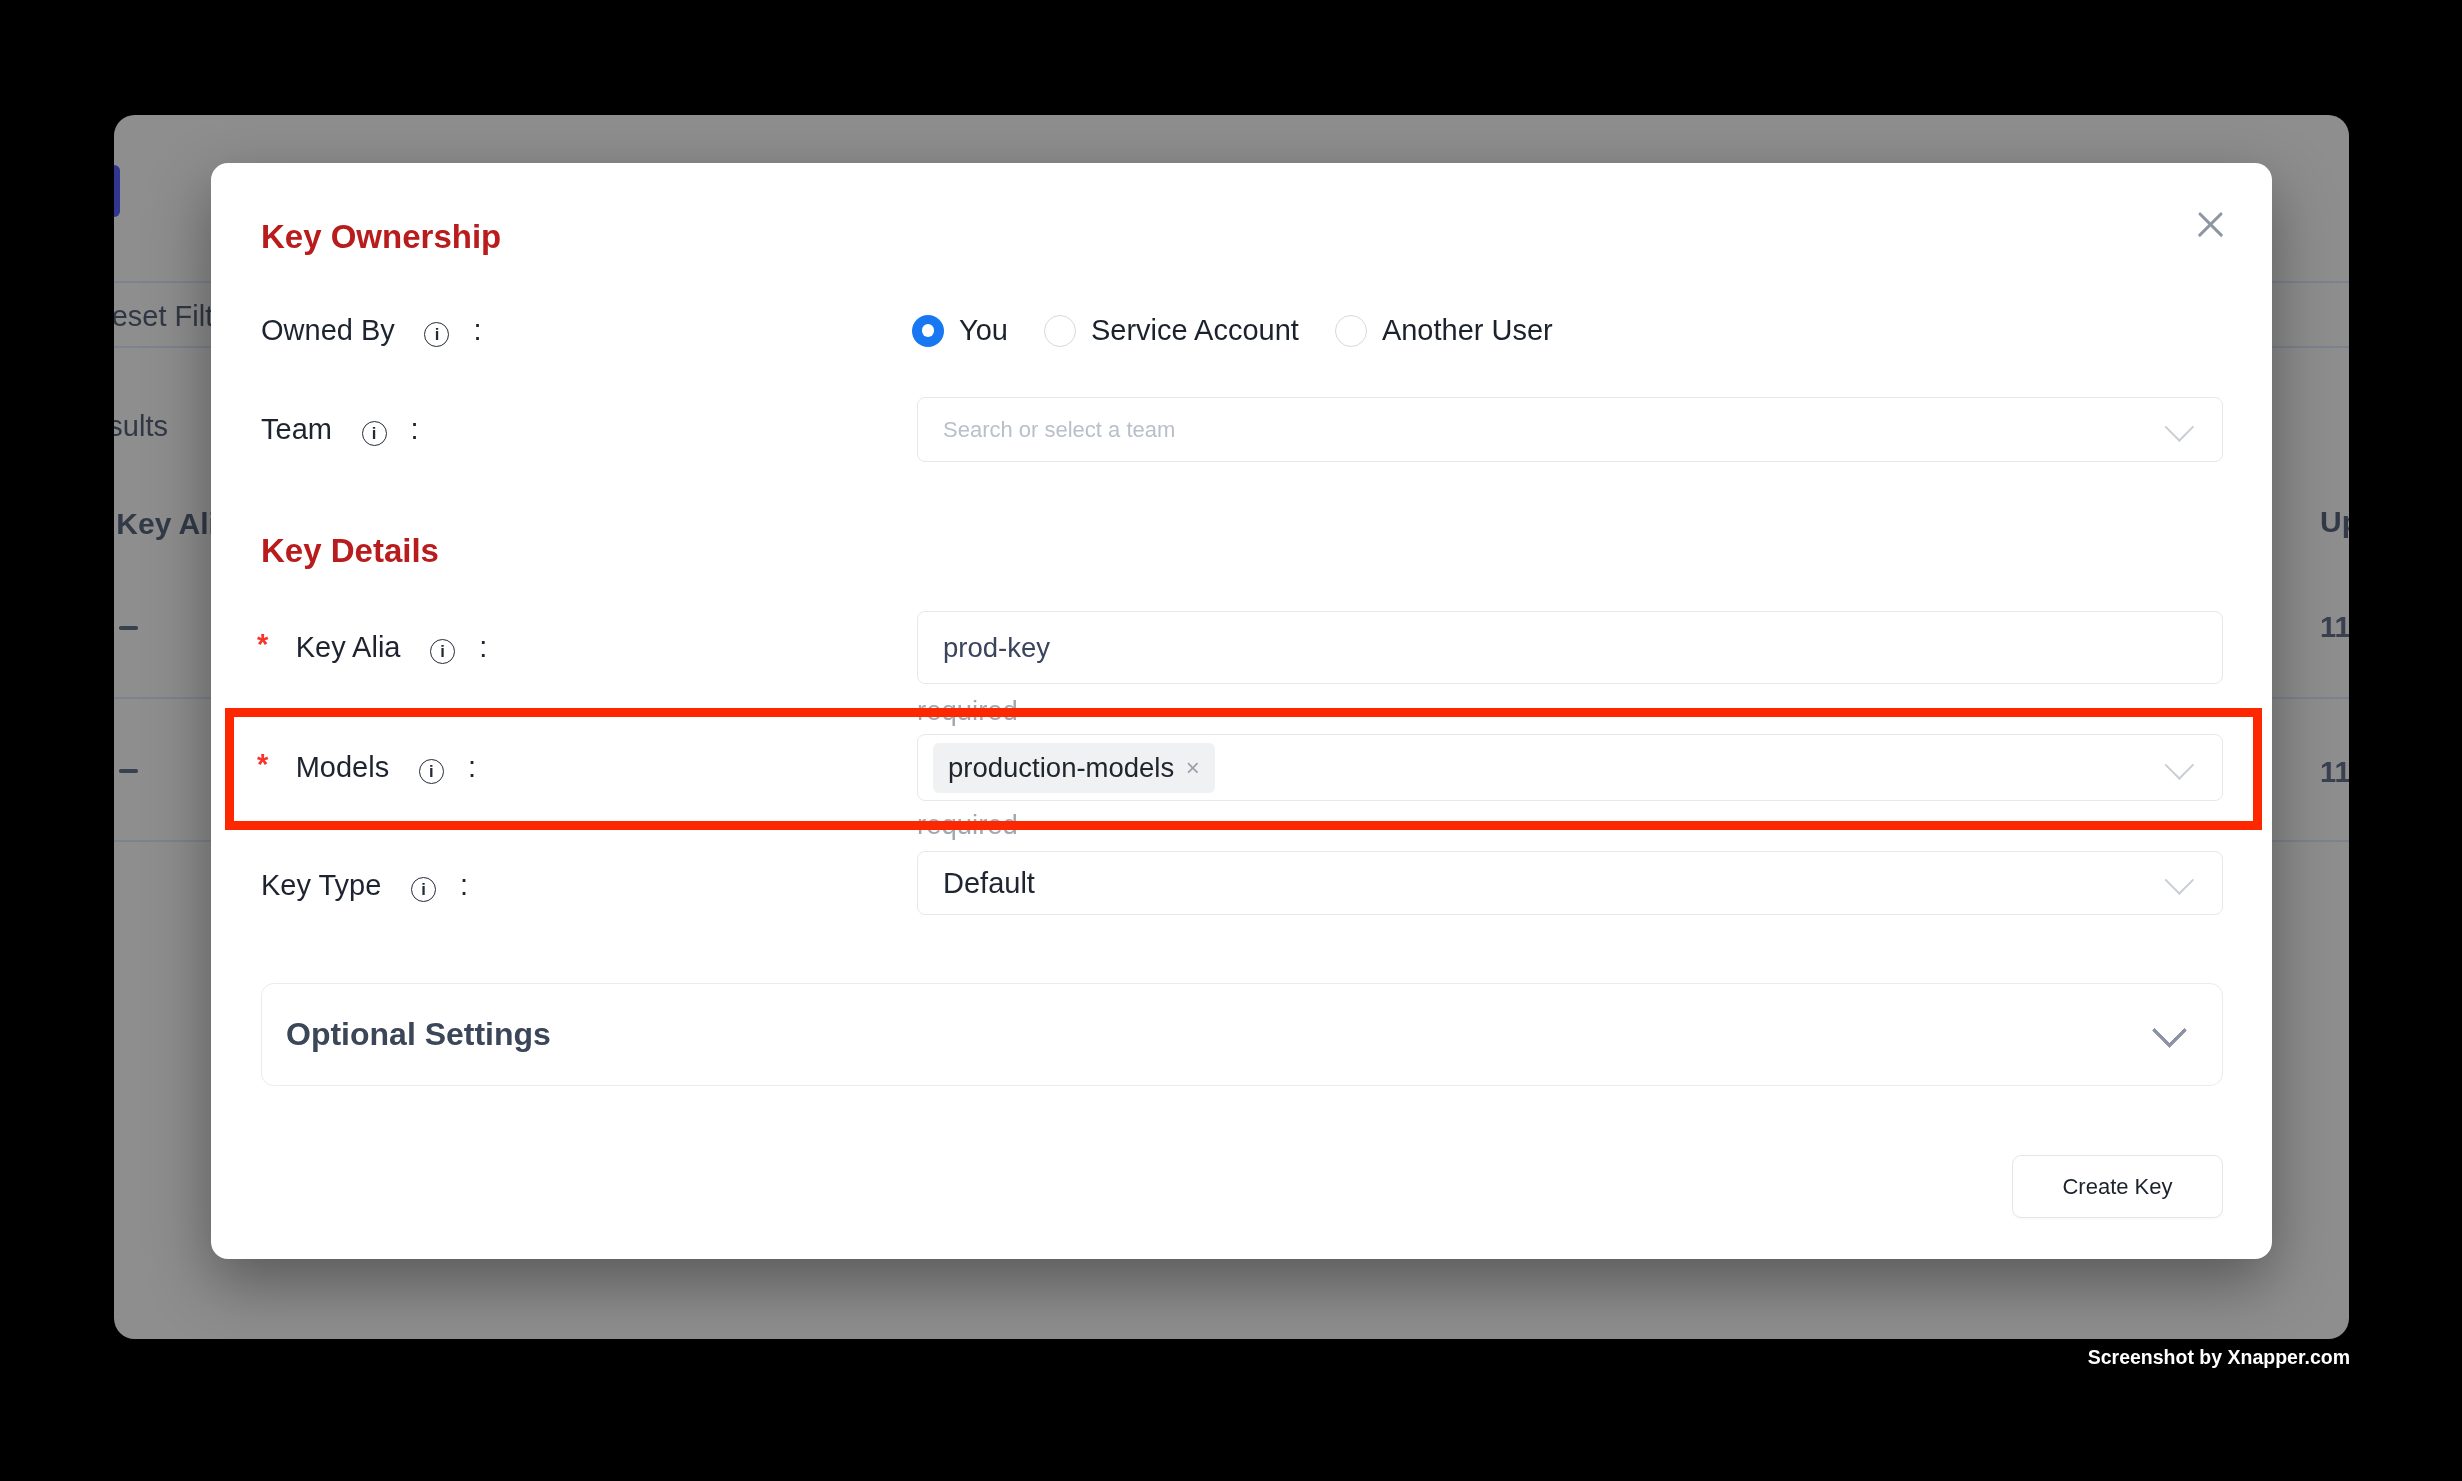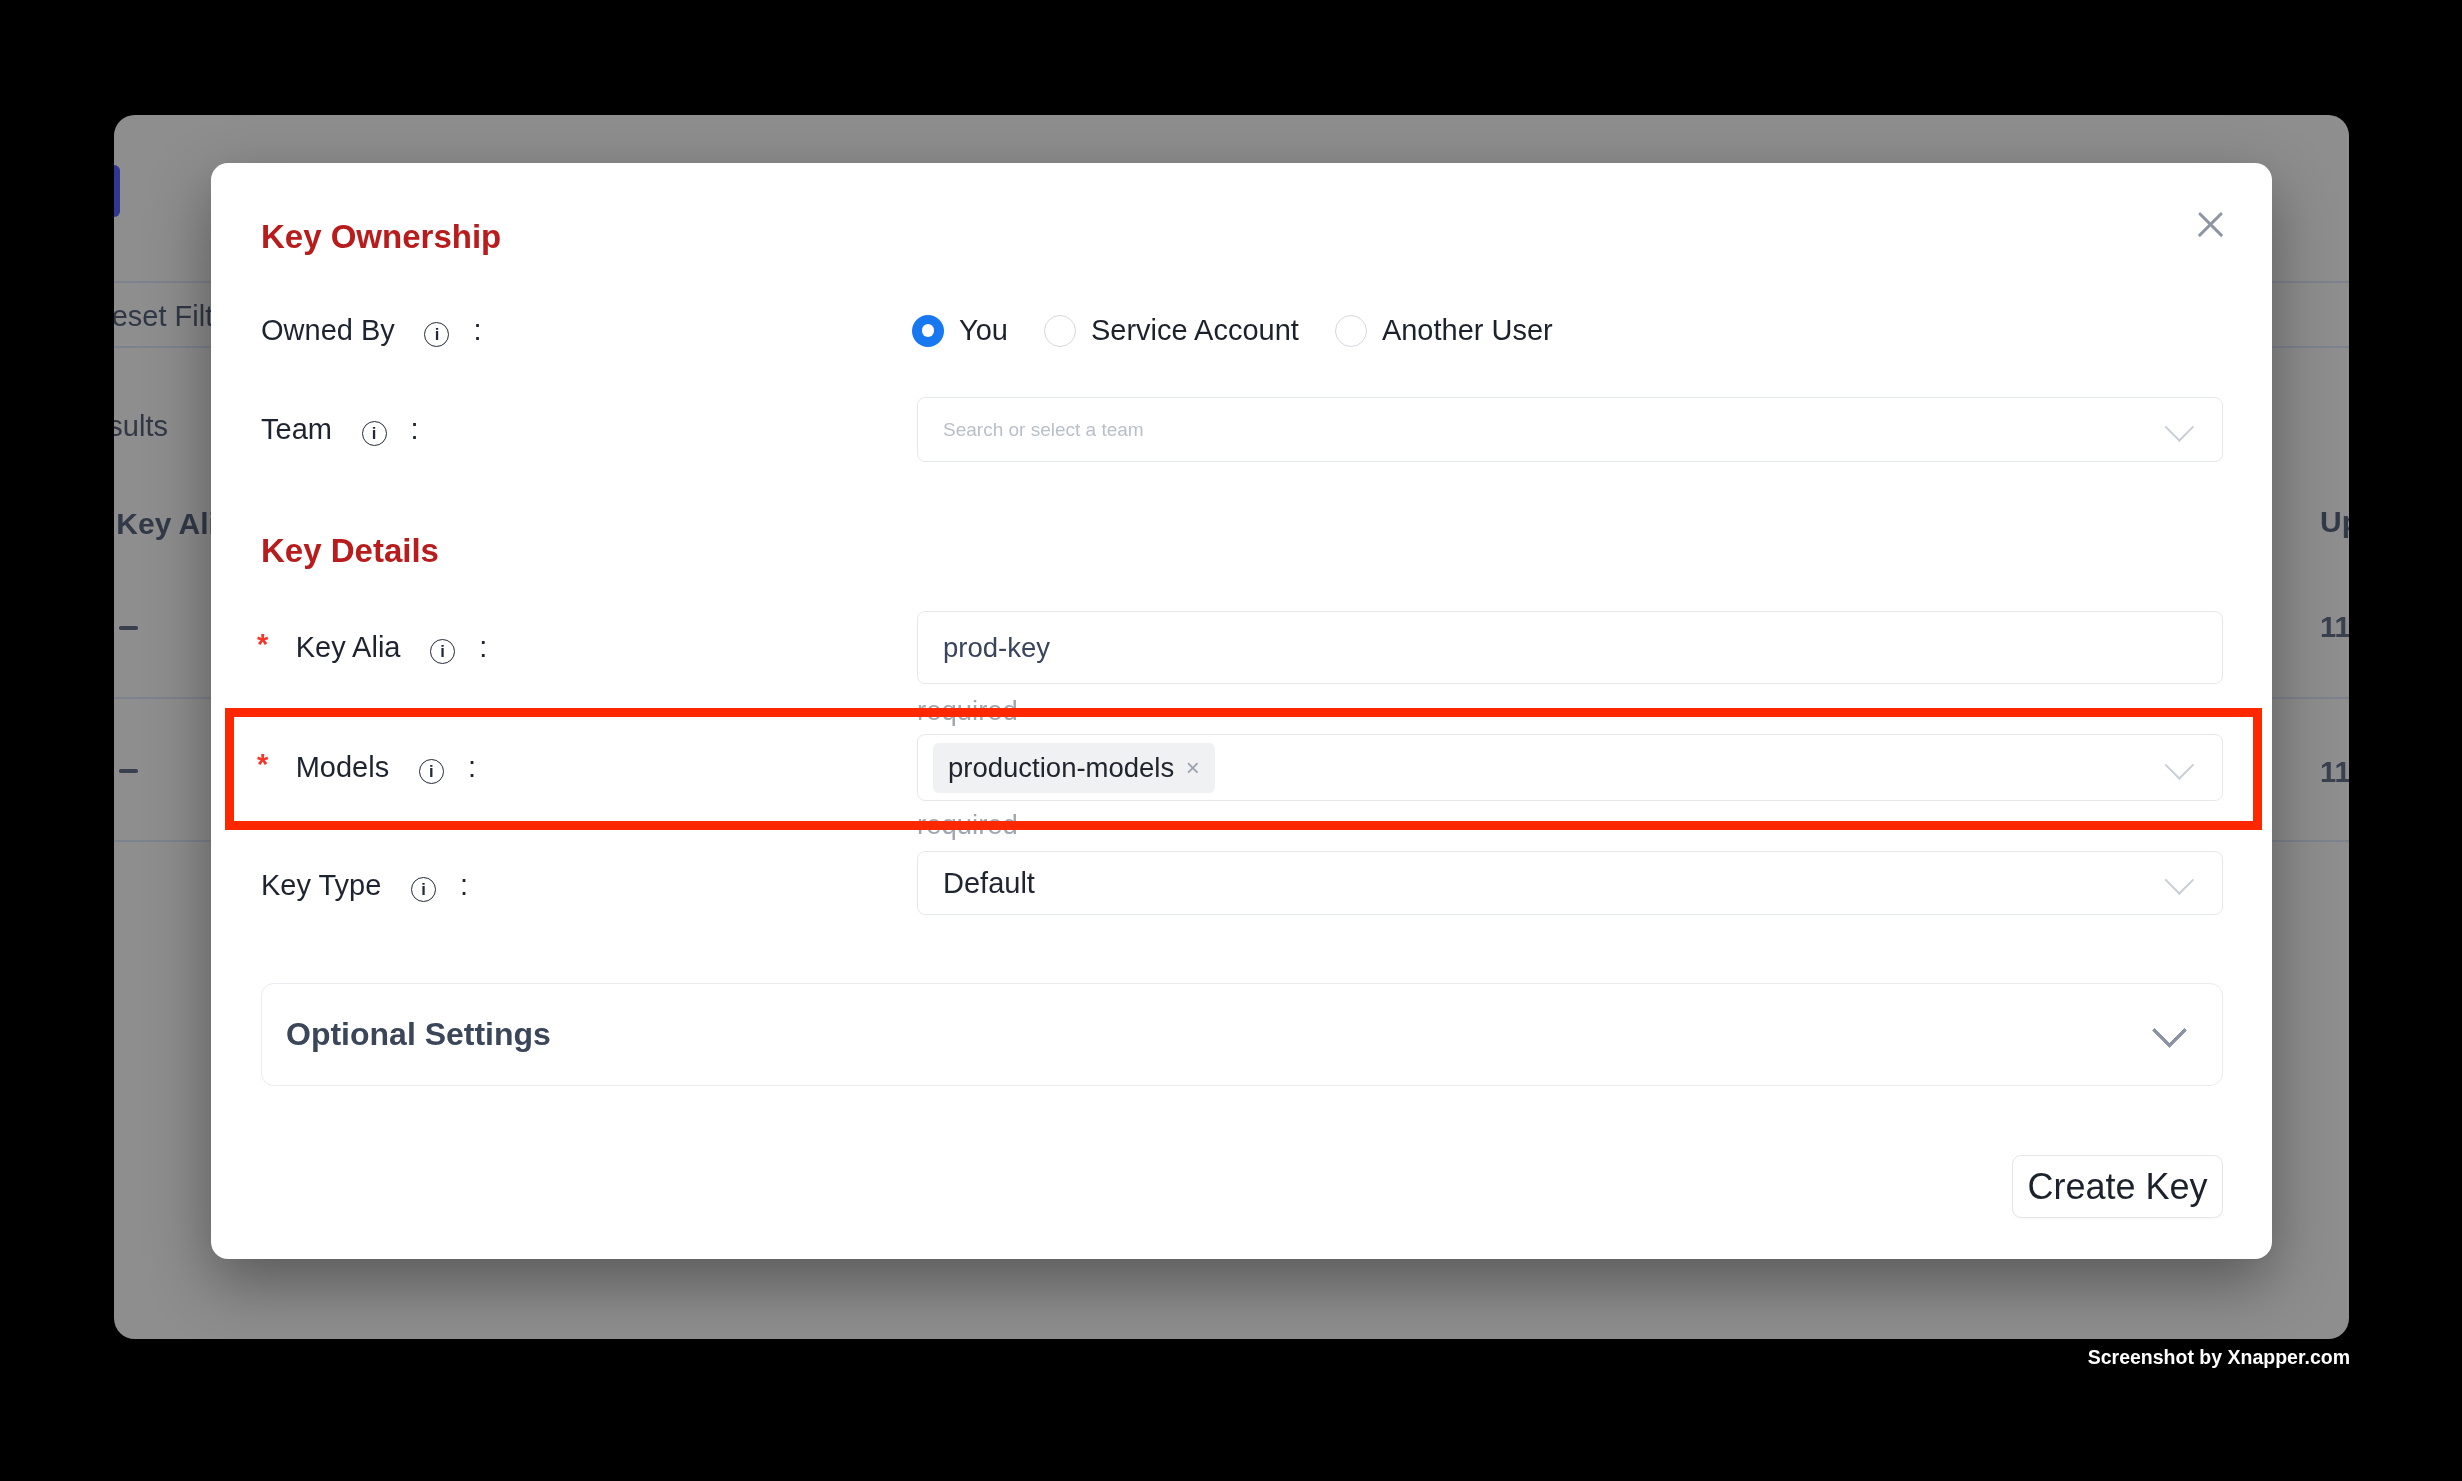--- a/index.html
+++ b/index.html
@@ -32,21 +32,21 @@
   .radio-item{display:flex;align-items:center;gap:15px;cursor:pointer;}
   .radio-circle{width:32px;height:32px;border-radius:50%;box-sizing:border-box;background:#fff;
         border:1.7px solid #d5d9e0;display:flex;align-items:center;justify-content:center;}
   .radio-circle.checked{background:#1778f2;border:none;}
   .radio-dot{width:12.6px;height:12.6px;border-radius:50%;background:#fff;}
   .radio-label{color:#1c222c;font-size:29px;font-weight:400;}
 
   
   .field{position:absolute;left:706px;width:1306px;background:#fff;border:1.7px solid #e5e8ed;
         border-radius:8px;box-sizing:border-box;display:flex;align-items:center;}
-  .placeholder{color:#b9bfc9;font-size:19px;margin-left:25px;}
+  .placeholder{color:#b9bfc9;font-size:22px;margin-left:25px;}
   .field-value{color:#202631;font-size:29px;margin-left:25px;}
   .chev{position:absolute;right:32px;top:50%;width:20.7px;height:20.7px;box-sizing:border-box;
         border-right:2.9px solid #c9ced6;border-bottom:2.9px solid #c9ced6;
         transform:translateY(-65%) rotate(45deg);}
   .text-input{width:100%;height:100%;border:none;outline:none;background:transparent;
         color:#3a445c;font-size:27.5px;font-weight:500;padding-left:25px;border-radius:8px;
         font-family:"Liberation Sans","DejaVu Sans",sans-serif;}
   .hint{position:absolute;left:706px;color:#a0a7b1;font-size:27.5px;}
   .tag-chip{display:flex;align-items:center;gap:11.5px;height:50px;margin-left:15px;padding:0 15px;
         background:#f0f1f3;border-radius:5.7px;justify-content:space-between;}
@@ -65,21 +65,21 @@
   
   .close-btn{position:absolute;right:41px;top:41px;width:41px;height:41px;cursor:pointer;}
   .close-btn i{position:absolute;left:4px;top:19px;width:33px;height:3.4px;background:#8d96a2;border-radius:1.7px;}
   .close-btn i:first-child{transform:rotate(45deg);}
   .close-btn i:last-child{transform:rotate(-45deg);}
 
   
   .create-btn{position:absolute;left:1801px;top:992px;width:211px;height:63px;background:#fff;
         border:1.7px solid #e3e6ea;border-radius:9.2px;box-sizing:border-box;display:flex;
         align-items:center;justify-content:center;cursor:pointer;box-shadow:0 1.7px 0 rgba(0,0,0,.02);}
-  .create-btn span{color:#1c222c;font-size:36px;font-weight:500;}
+  .create-btn span{color:#1c222c;font-size:22px;font-weight:500;}
 
   
   .annotation{position:absolute;left:225px;top:708px;width:2037px;height:122px;box-sizing:border-box;
         border:9.2px solid #fe2800;z-index:50;pointer-events:none;}
 
   .watermark{position:absolute;right:112px;top:1346px;color:#fff;font-size:19.5px;font-weight:600;}
 </style>
 </head>
 <body>
 

